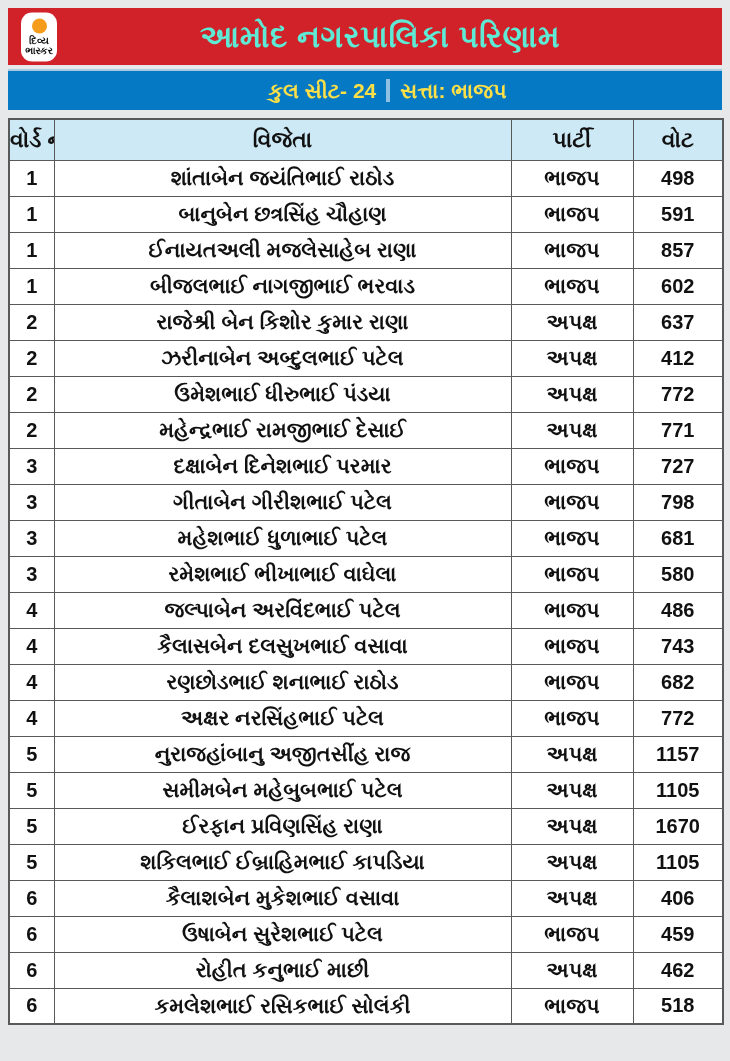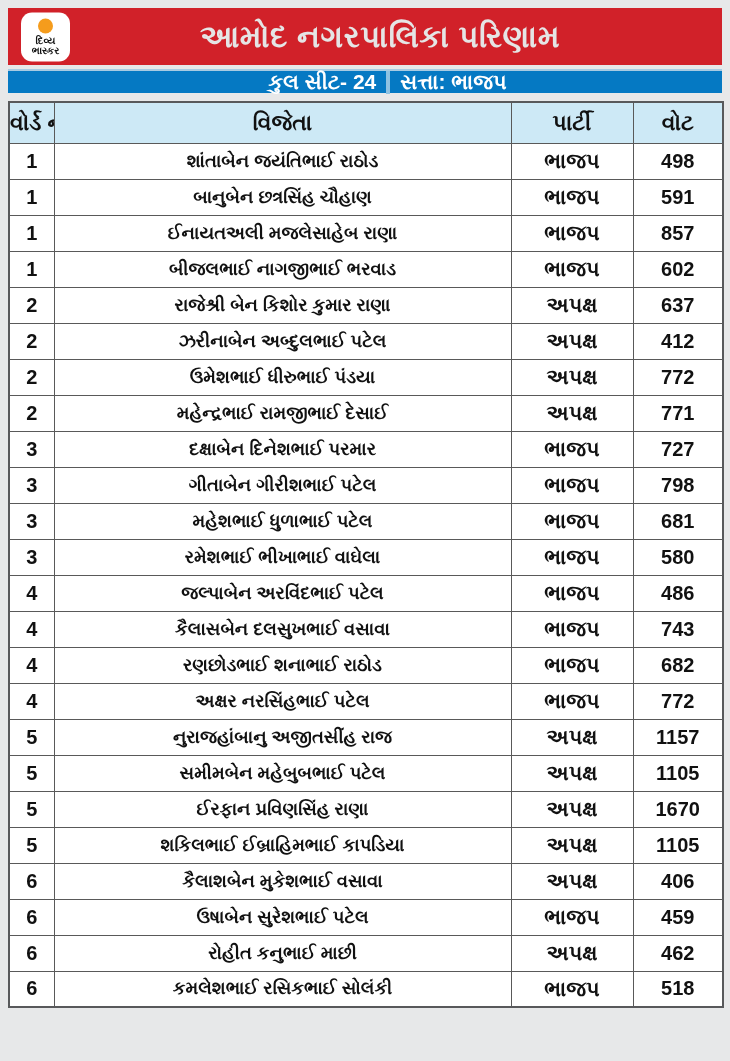--- a/index.html
+++ b/index.html
@@ -17,36 +17,36 @@
     font-family:"Liberation Sans","DejaVu Sans",sans-serif;
   }
   .frame{padding:8px 8px 0 8px;}
   
   .masthead{
     position:relative;height:57px;background:var(--brand-red);
     display:flex;align-items:center;justify-content:center;
   }
   .logo{
     position:absolute;left:13px;top:50%;transform:translateY(-50%);
-    width:49px;height:49px;background:#ffffff;border-radius:11px;
+    width:36px;height:49px;background:#ffffff;border-radius:11px;
     display:flex;flex-direction:column;align-items:center;justify-content:center;
     line-height:1;
   }
   .logo .sun{width:15px;height:15px;border-radius:50%;background:var(--logo-orange);margin-bottom:2px;}
   .logo .l1,.logo .l2{font-size:10px;font-weight:800;color:#111;letter-spacing:0;}
   .title{
-    color:#e5e5e5;font-size:31px;font-weight:800;letter-spacing:.5px;
+    color:#5eead4;font-size:31px;font-weight:800;letter-spacing:.5px;
     text-align:center;padding-left:30px;
   }
   
   .summary{
-    margin-top:4px;height:24px;background:var(--bar-blue);
+    margin-top:4px;height:41px;background:var(--bar-blue);
     border-top:2px solid #a8cbe2;
     display:flex;align-items:center;justify-content:center;
-    color:#ffffff;font-size:21px;font-weight:800;white-space:nowrap;padding-left:45px;
+    color:#fde047;font-size:21px;font-weight:800;white-space:nowrap;padding-left:45px;
   }
   .summary .seg{padding:0 10px;}
   .summary .divider{width:2px;height:23px;background:#8fc2e2;}
   
   .tablewrap{margin-top:8px;}
   table{
     width:714px;border-collapse:collapse;background:#ffffff;
     border:2px solid #58595b;table-layout:fixed;
   }
   col.c-ward{width:45px;}
@@ -55,21 +55,21 @@
   col.c-votes{width:90px;}
   th,td{
     border:1px solid #595959;text-align:center;vertical-align:middle;
     padding:0;overflow:hidden;white-space:nowrap;
   }
   thead th{
     height:41px;background:var(--table-header-blue);
     font-size:22px;font-weight:800;color:#111;
   }
   tbody td{height:36px;font-weight:800;color:#111;}
-  td.name{font-size:18px;}
+  td.name{font-size:21px;}
   td.party{font-size:21px;}
   td.num{font-size:20px;font-family:"Liberation Sans","DejaVu Sans",sans-serif;}
 </style>
 </head>
 <body>
 
 <div class="frame">
 
   <div class="masthead">
     <div class="logo">

